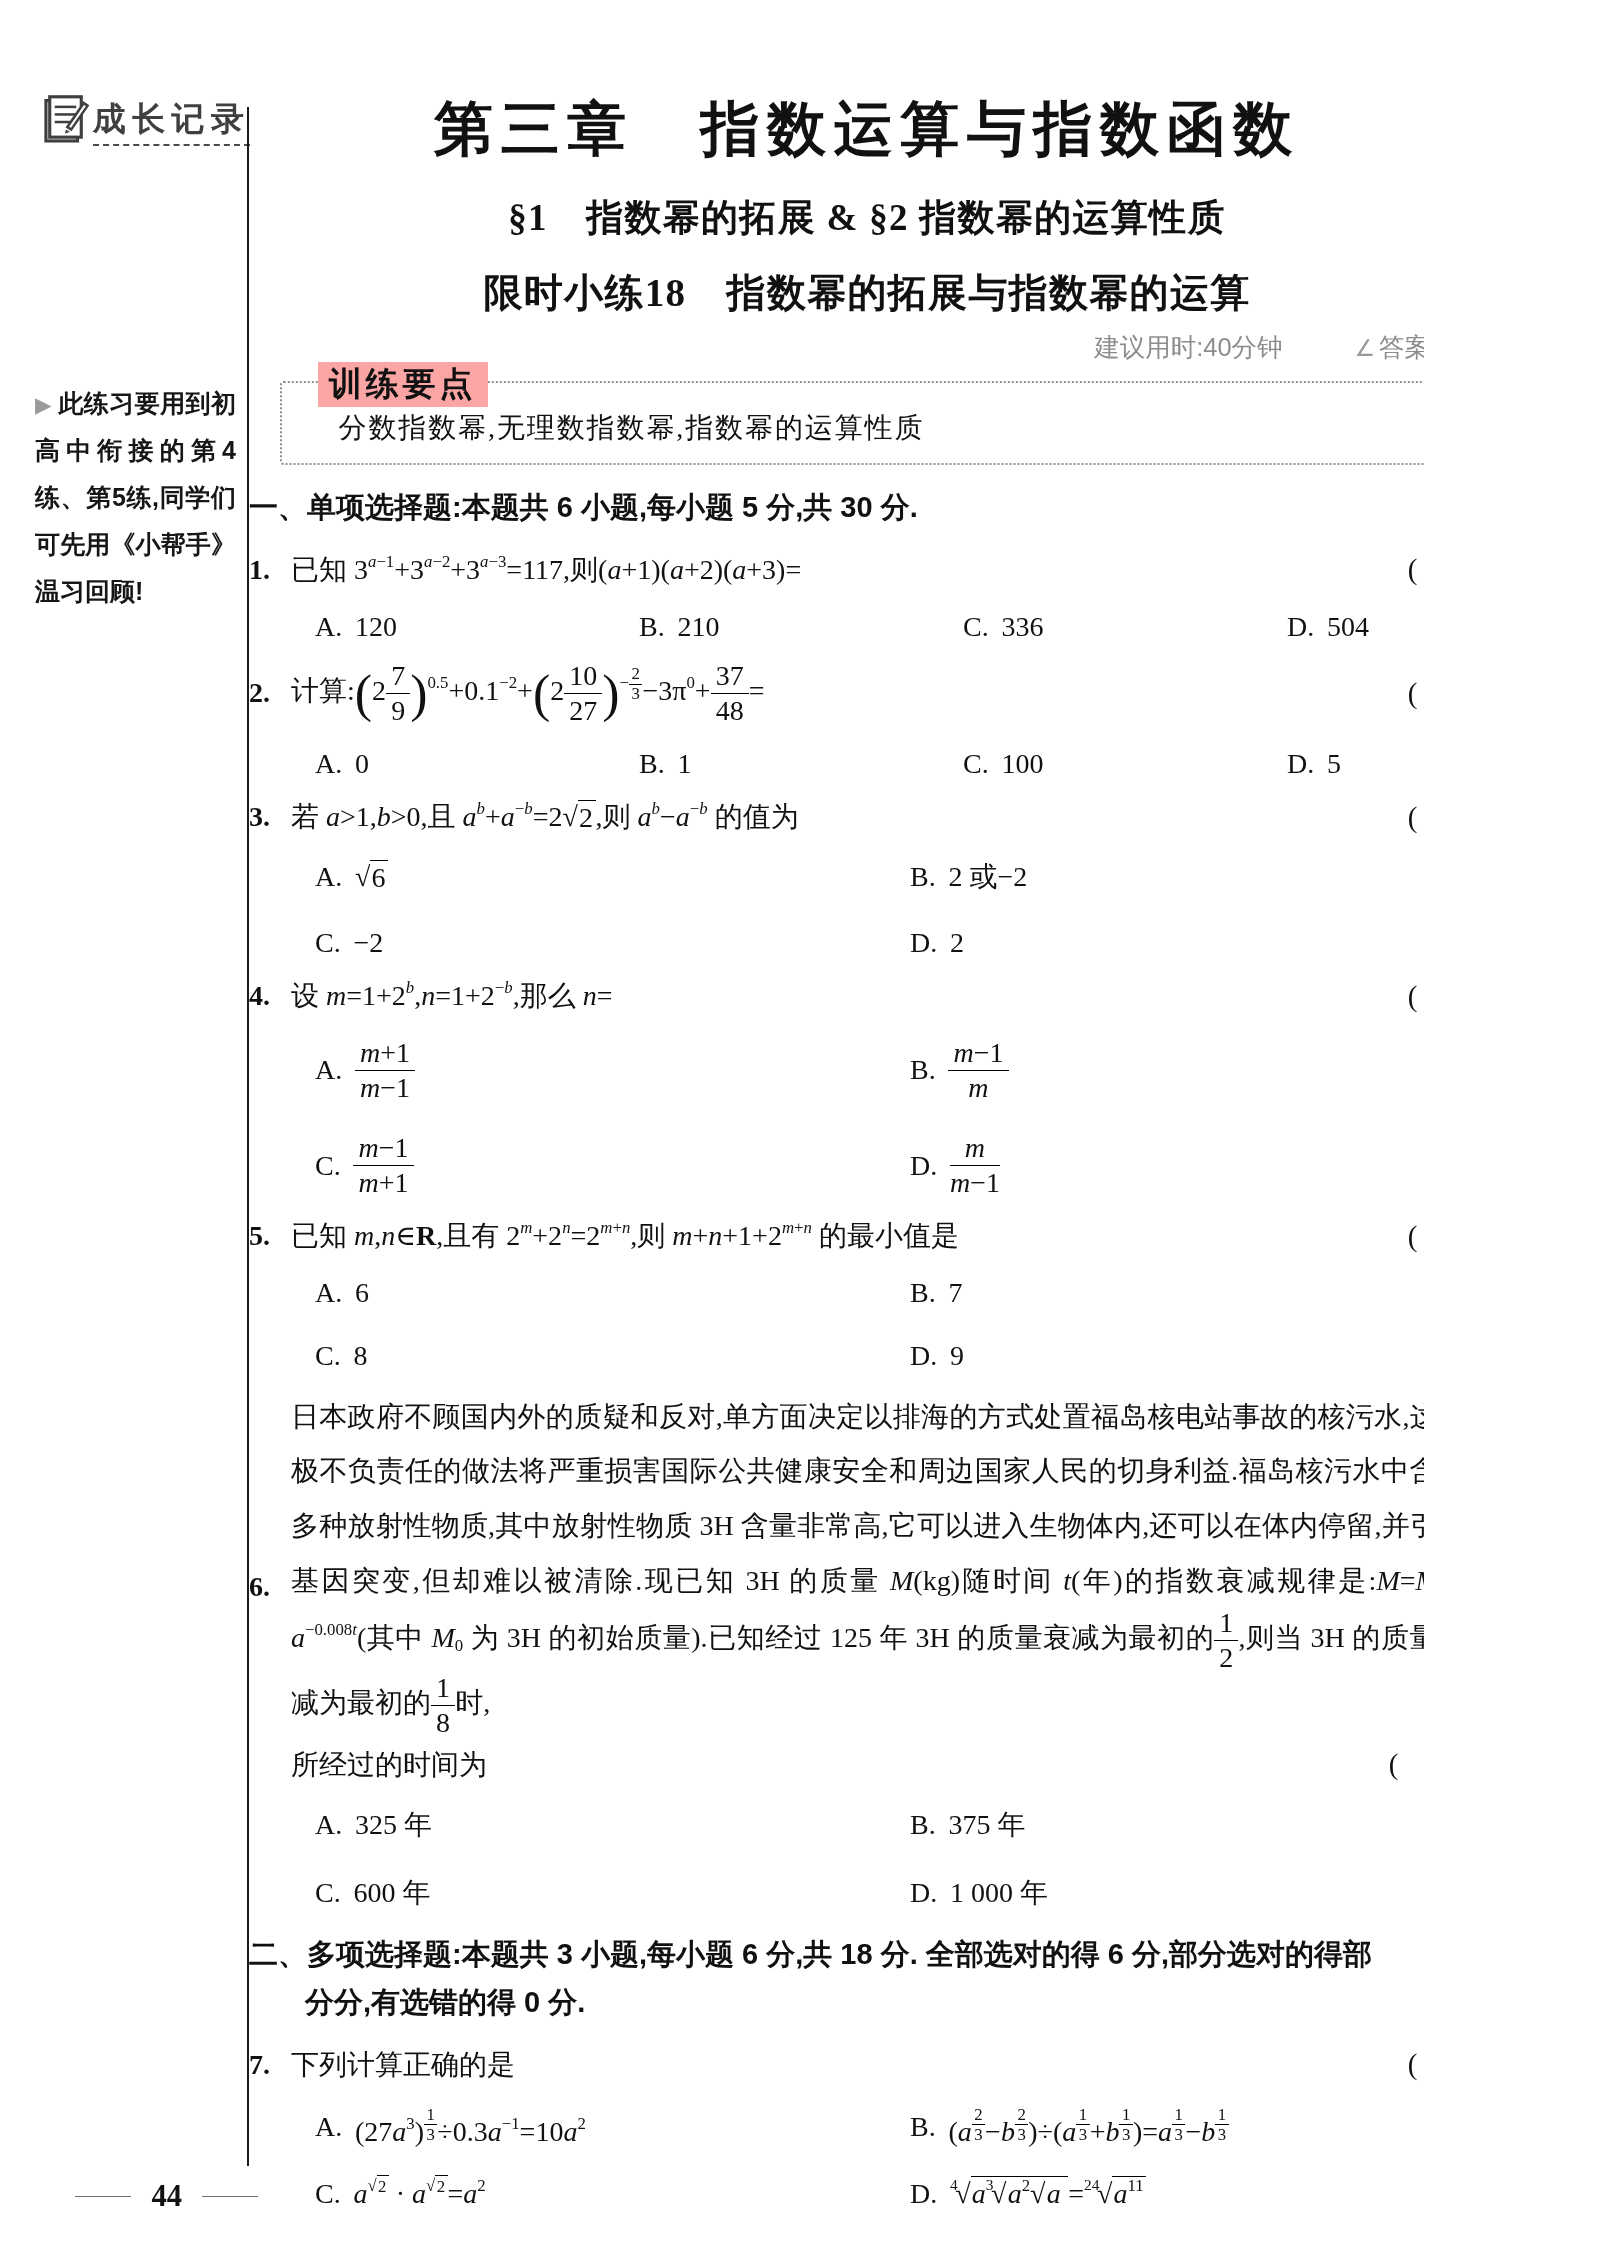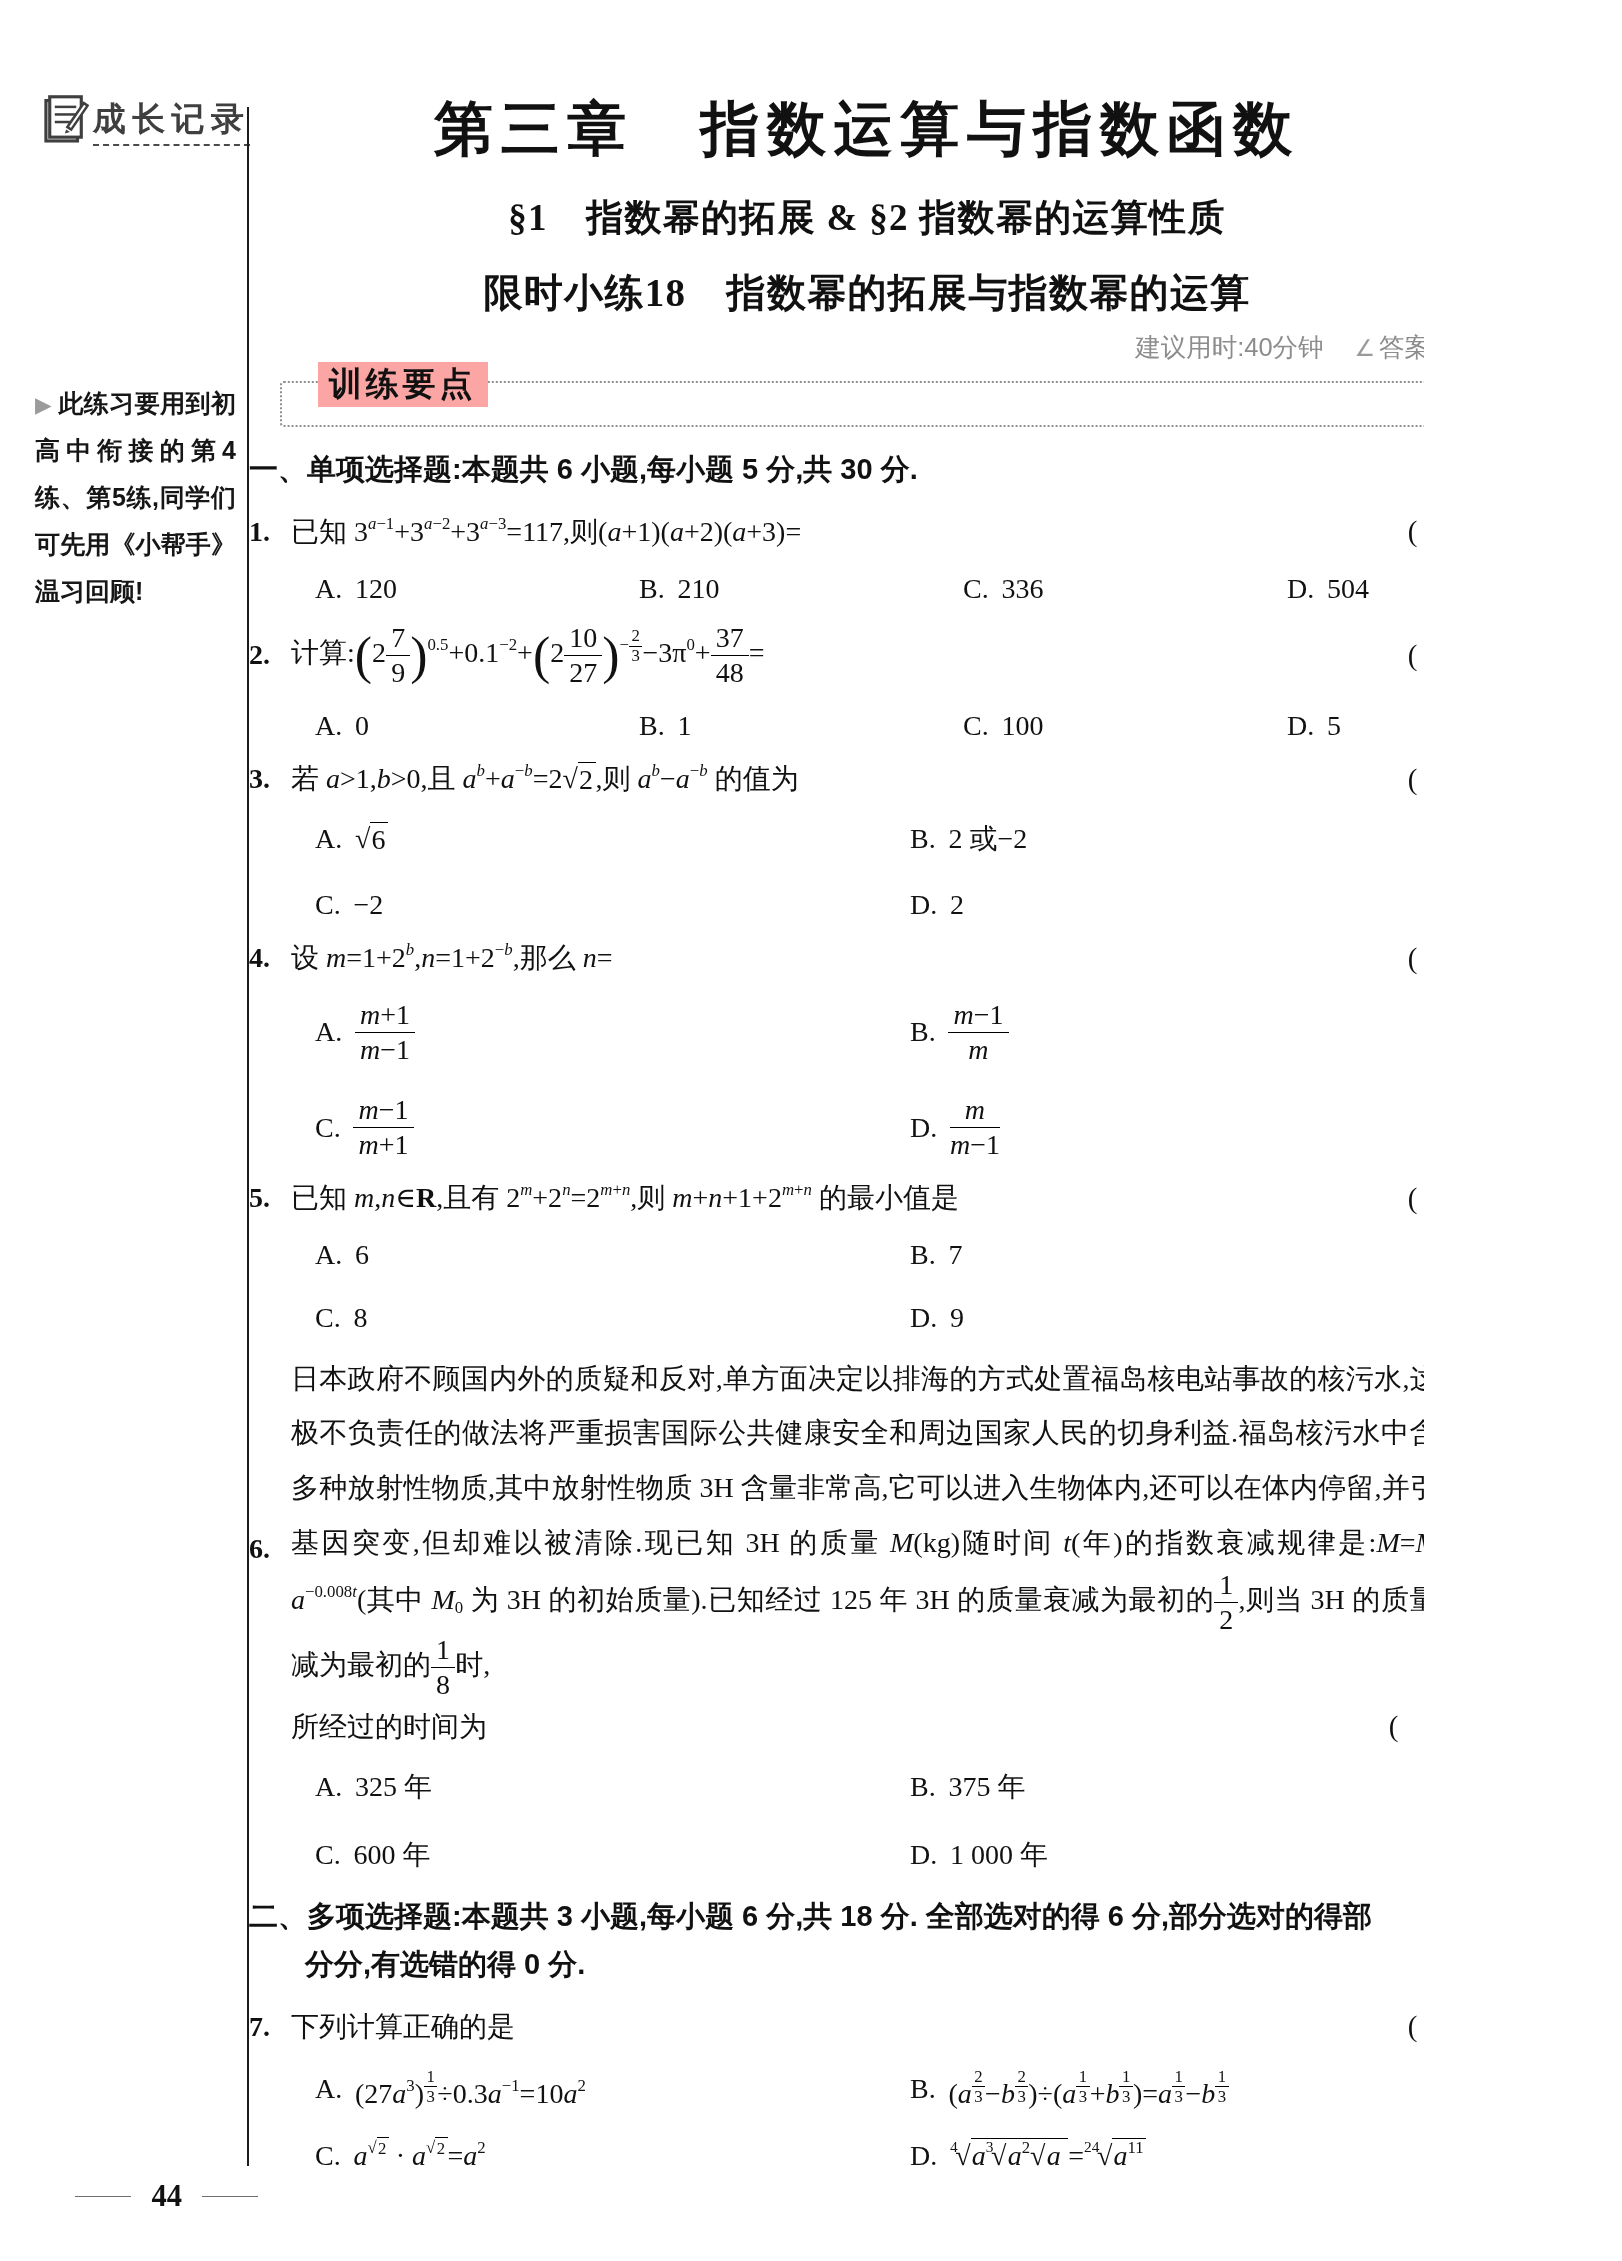--- a/index.html
+++ b/index.html
@@ -13,21 +13,21 @@
        padding-bottom:6.4px;line-height:1.1;}
   #side-note{position:absolute;left:35px;top:380px;width:201px;
        font-family:"Liberation Sans","DejaVu Sans",sans-serif;font-weight:bold;
        font-size:25px;line-height:1.88;text-align:justify;color:#161616;}
   #side-note .arr{color:#9b9b9b;font-size:21.6px;margin-right:6.4px;}
   
   #main{position:absolute;left:249px;top:0;width:1236px;}
   #chapter{margin-top:95px;text-align:center;font-size:59px;font-weight:900;letter-spacing:7.6px;line-height:1.18;}
   #sect{margin-top:30.5px;text-align:center;font-size:37px;font-weight:bold;letter-spacing:1.3px;line-height:1.25;}
   #practice{margin-top:28px;text-align:center;font-size:39px;font-weight:bold;letter-spacing:1.3px;line-height:1.25;}
-  #meta{margin-top:11.5px;display:flex;justify-content:flex-end;gap:31px;color:#8c8c8c;
+  #meta{margin-top:11.5px;display:flex;justify-content:flex-end;gap:72px;color:#8c8c8c;
         font-family:"Liberation Sans","DejaVu Sans",sans-serif;font-size:25.5px;padding-right:2.5px;}
   #meta .cicon{font-size:23px;margin-right:3.8px;color:#9a9a9a;}
   
   #kbox{position:relative;margin-top:16.5px;margin-left:30.5px;width:1175px;border:2.5px dotted #8f8f8f;
         border-radius:3.8px;padding:25.5px 25.5px 16.5px 57px;box-sizing:border-box;}
   #kbox .ktitle{position:absolute;top:-21.6px;left:36px;background:#fca5a5;padding:0 11.5px;
         font-weight:900;font-size:33px;letter-spacing:3.8px;}
   #kbox .kbody{font-size:28px;letter-spacing:1.9px;}
   
   .sechead{margin-top:19px;font-family:"Liberation Sans","DejaVu Sans",sans-serif;
@@ -95,20 +95,21 @@
     <div id="sect">§1　指数幂的拓展 &amp; §2 指数幂的运算性质</div>
     <div id="practice">限时小练18　指数幂的拓展与指数幂的运算</div>
 
     <div id="meta">
       <span>建议用时:40分钟</span>
       <span><span class="cicon">∠</span><span>答案 P29</span></span>
     </div>
 
     <div id="kbox">
       <span class="ktitle">训练要点</span>
+      <div class="kbody">分数指数幂,无理数指数幂,指数幂的运算性质</div>
     </div>
 
     <div class="sechead">一、单项选择题:本题共 6 小题,每小题 5 分,共 30 分.</div>
 
     <div id="qlist1">
         <div class="q">
           <div class="stem-row">
             <span class="qnum">1.</span>
             <div class="stem">已知 3<sup><i>a</i>−1</sup>+3<sup><i>a</i>−2</sup>+3<sup><i>a</i>−3</sup>=117,则(<i>a</i>+1)(<i>a</i>+2)(<i>a</i>+3)=</div>
             <span class="bracket">(　　)</span>

